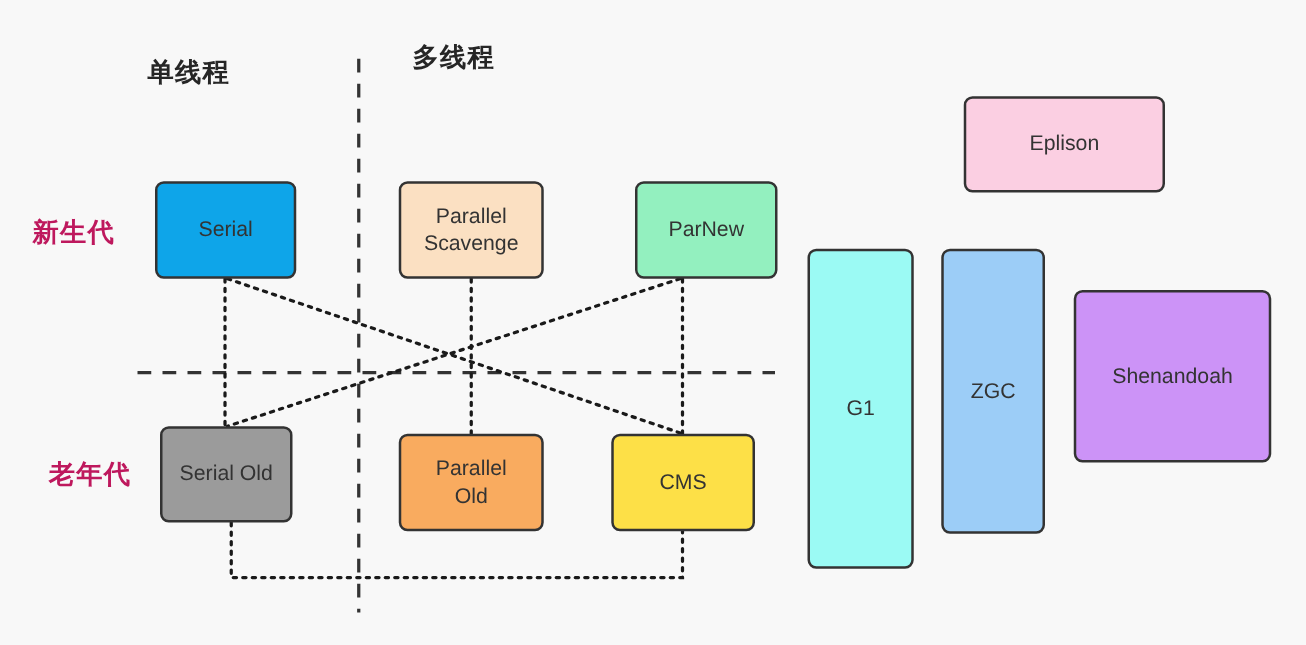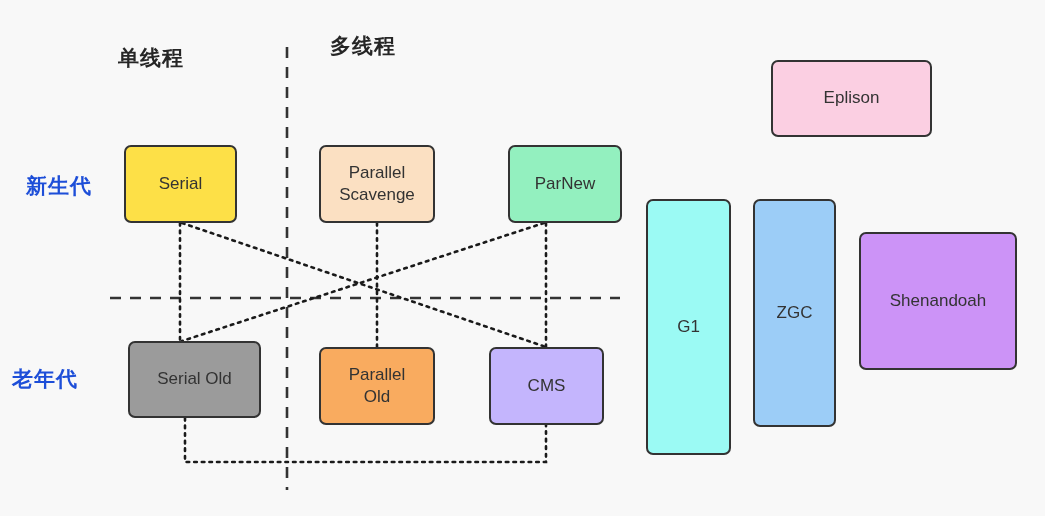--- a/index.html
+++ b/index.html
@@ -25,21 +25,21 @@
     left: 0;
     top: 0;
     width: 1045px;
     height: 516px;
     pointer-events: none;
   }
   .axis-label {
     position: absolute;
     font-weight: bold;
     font-size: 21px;
-    color: #1d4ed8;
+    color: #be185d;
     white-space: nowrap;
     letter-spacing: 1px;
   }
   .col-label {
     position: absolute;
     font-weight: bold;
     font-size: 21px;
     color: #262626;
     white-space: nowrap;
     letter-spacing: 1px;
@@ -80,37 +80,37 @@
 
     <polyline points="544,223 182,341" fill="none" stroke="#1a1a1a" stroke-width="2.6" stroke-dasharray="2.6 5" stroke-linecap="round"></polyline>
 
     <polyline points="185,418 185,462 546,462 546,425" fill="none" stroke="#1a1a1a" stroke-width="2.6" stroke-dasharray="2.6 5" stroke-linecap="round"></polyline>
   </svg>
 
   <div class="col-label" style="left:118px; top:44px;">单线程</div>
   <div class="col-label" style="left:330px; top:32px;">多线程</div>
 
   <div class="axis-label" style="left:26px; top:172px;">新生代</div>
-  <div class="axis-label" style="left:12px; top:365px;">老年代</div>
+  <div class="axis-label" style="left:39px; top:365px;">老年代</div>
 
-  <div class="node" style="left:124px; top:145px; width:113px; height:78px; background:#fde047;">Serial</div>
+  <div class="node" style="left:124px; top:145px; width:113px; height:78px; background:#0ea5e9;">Serial</div>
 
   <div class="node" style="left:319px; top:145px; width:116px; height:78px; background:#fbe0c2;">Parallel
 Scavenge</div>
 
   <div class="node" style="left:488px; top:145px; width:114px; height:78px; background:#93f0bf;margin-left:20px;">ParNew</div>
 
-  <div class="node" style="left:128px; top:341px; width:133px; height:77px; background:#9b9b9b;">Serial Old</div>
+  <div class="node" style="left:128px; top:341px; width:106px; height:77px; background:#9b9b9b;">Serial Old</div>
 
   <div class="node" style="left:319px; top:347px; width:116px; height:78px; background:#f9ab5f;">Parallel
 Old</div>
 
-  <div class="node" style="left:489px; top:347px; width:115px; height:78px; background:#c4b5fd;text-align:right;">CMS</div>
+  <div class="node" style="left:489px; top:347px; width:115px; height:78px; background:#fde047;text-align:right;">CMS</div>
 
-  <div class="node" style="left:771px; top:60px; width:161px; height:77px; background:#fbcfe2;">Eplison</div>
+  <div class="node" style="left:771px; top:77px; width:161px; height:77px; background:#fbcfe2;">Eplison</div>
 
   <div class="node" style="left:646px; top:199px; width:85px; height:256px; background:#9bfaf4;">G1</div>
 
   <div class="node" style="left:859px; top:232px; width:158px; height:138px; background:#cc93f7;">Shenandoah</div>
 
   <div class="node" style="left:753px; top:199px; width:83px; height:228px; background:#9ccdf7;">ZGC</div>
 
 </div>
 
 </body></html>

